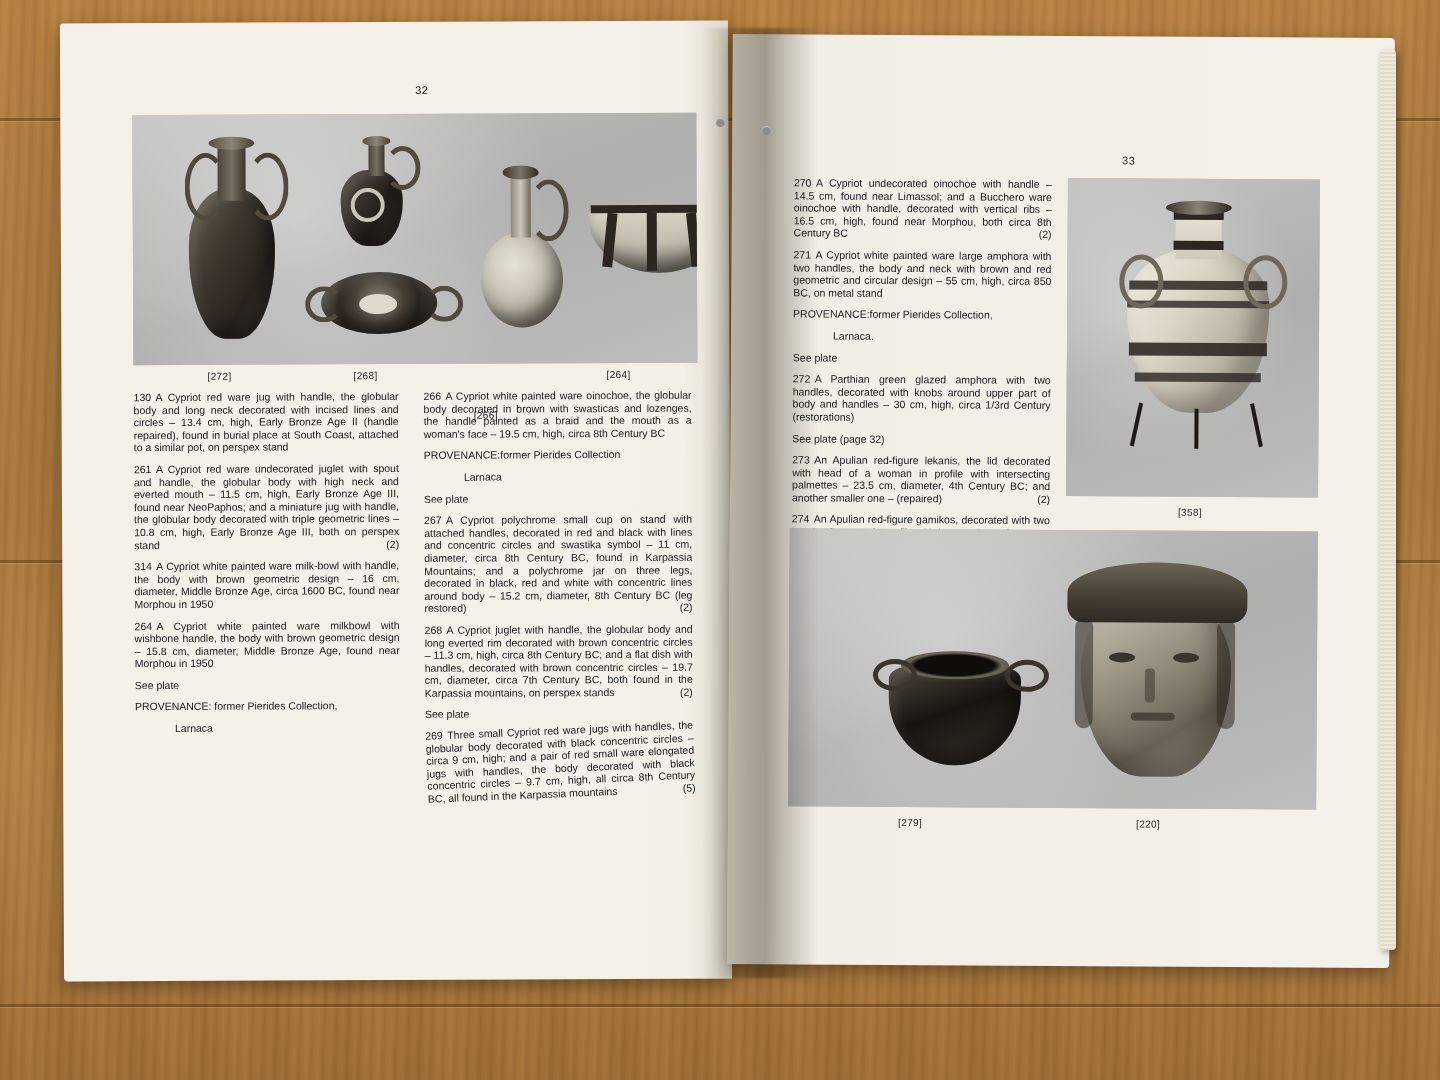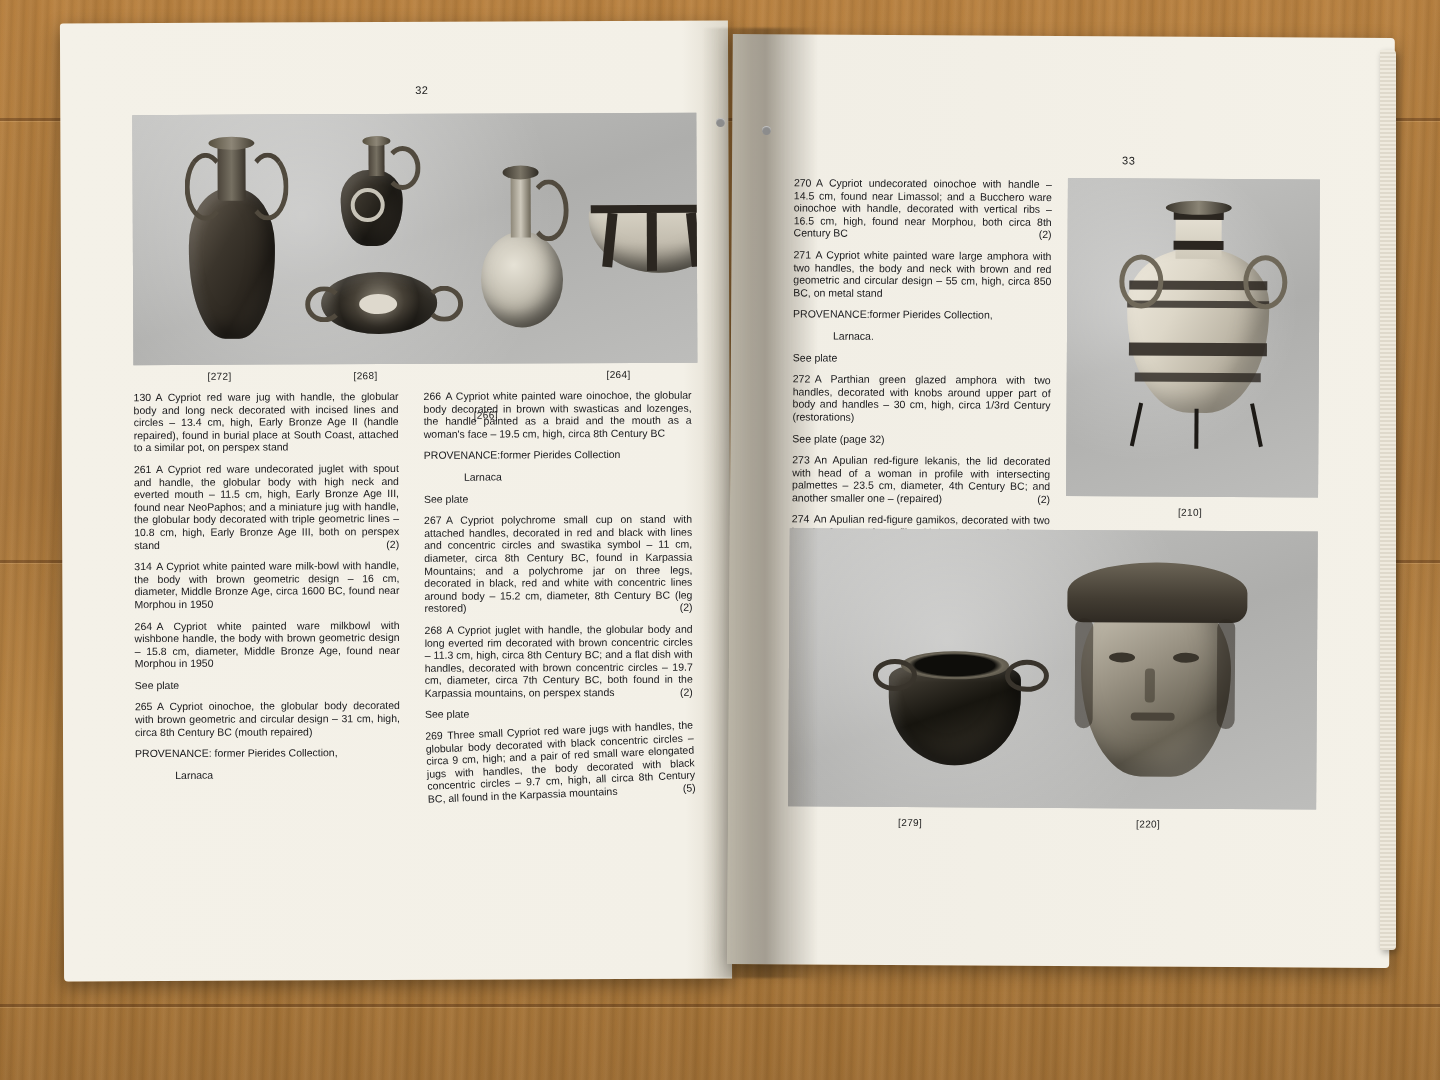--- a/index.html
+++ b/index.html
@@ -156,21 +156,20 @@
     <div class="cap" style="left:292px;top:348px;">[268]</div>
     <div class="cap" style="left:412px;top:348px;margin-top:40px;">[266]</div>
     <div class="cap" style="left:545px;top:348px;">[264]</div>
 
     <div class="col" style="left:72px;top:368px;width:265px;height:540px;">
       <p><span class="num">130</span><span>A Cypriot red ware jug with handle, the globular body and long neck decorated with incised lines and circles – 13.4 cm, high, Early Bronze Age II (handle repaired), found in burial place at South Coast, attached to a similar pot, on perspex stand</span></p>
       <p><span class="num">261</span><span>A Cypriot red ware undecorated juglet with spout and handle, the globular body with high neck and everted mouth – 11.5 cm, high, Early Bronze Age III, found near NeoPaphos; and a miniature jug with handle, the globular body decorated with triple geometric lines – 10.8 cm, high, Early Bronze Age III, both on perspex stand</span> <span class="rt">(2)</span></p>
       <p><span class="num">314</span><span>A Cypriot white painted ware milk-bowl with handle, the body with brown geometric design – 16 cm, diameter, Middle Bronze Age, circa 1600 BC, found near Morphou in 1950</span></p>
       <p><span class="num">264</span><span>A Cypriot white painted ware milkbowl with wishbone handle, the body with brown geometric design – 15.8 cm, diameter, Middle Bronze Age, found near Morphou in 1950</span></p>
       <p class="plate">See plate</p>
-      <p><span class="num">265</span><span>A Cypriot oinochoe, the globular body decorated with brown geometric and circular design – 31 cm, high, circa 8th Century BC (mouth repaired)</span></p>
       <p class="prov">PROVENANCE: former Pierides Collection,</p>
       <p class="indent">Larnaca</p>
     </div>
 
     <div class="col" style="left:362px;top:368px;width:268px;height:540px;">
       <p><span class="num">266</span><span>A Cypriot white painted ware oinochoe, the globular body decorated in brown with swasticas and lozenges, the handle painted as a braid and the mouth as a woman's face – 19.5 cm, high, circa 8th Century BC</span></p>
       <p class="prov">PROVENANCE:former Pierides Collection</p>
       <p class="indent">Larnaca</p>
       <p class="plate">See plate</p>
       <p><span class="num">267</span><span>A Cypriot polychrome small cup on stand with attached handles, decorated in red and black with lines and concentric circles and swastika symbol – 11 cm, diameter, circa 8th Century BC, found in Karpassia Mountains; and a polychrome jar on three legs, decorated in black, red and white with concentric lines around body – 15.2 cm, diameter, 8th Century BC (leg restored)</span> <span class="rt">(2)</span></p>
@@ -210,21 +209,21 @@
         <div class="dark" style="position:absolute;left:60px;top:44px;width:50px;height:9px;"></div>
         <div class="rim" style="left:52px;top:4px;width:66px;height:14px;background:linear-gradient(90deg,#3b362d,#8a8475,#2e2a23);"></div>
         <div class="handle" style="left:6px;top:58px;width:34px;height:44px;border-right-color:transparent;border-color:#6f6859;"></div>
         <div class="handle" style="left:130px;top:58px;width:34px;height:44px;border-left-color:transparent;border-color:#6f6859;"></div>
 
         <div style="position:absolute;left:22px;top:206px;width:4px;height:44px;background:#1d1a16;transform:rotate(12deg);"></div>
         <div style="position:absolute;left:142px;top:206px;width:4px;height:44px;background:#1d1a16;transform:rotate(-12deg);"></div>
         <div style="position:absolute;left:82px;top:212px;width:4px;height:40px;background:#1d1a16;"></div>
       </div>
     </div>
-    <div class="cap" style="left:448px;top:470px;">[210]</div>
+    <div class="cap" style="left:448px;top:470px;">[358]</div>
 
     <div class="photo" style="left:60px;top:494px;width:528px;height:278px;">
 
       <div class="v" style="left:78px;top:108px;width:180px;height:150px;">
         <div class="amph-body" style="left:22px;top:30px;width:132px;height:98px;border-radius:18px 18px 50% 50%/12px 12px 70% 70%;background:linear-gradient(160deg,#4c463c 0%,#17150f 45%,#3c372e 100%);"></div>
         <div class="rim" style="left:34px;top:14px;width:108px;height:28px;background:radial-gradient(ellipse at 50% 50%,#0e0d0a 0%,#0e0d0a 52%,#6d6759 62%,#2e2a23 100%);"></div>
         <div class="handle" style="left:6px;top:22px;width:34px;height:22px;border-right-color:transparent;border-color:#39342c;"></div>
         <div class="handle" style="left:138px;top:22px;width:34px;height:22px;border-left-color:transparent;border-color:#39342c;"></div>
       </div>
 

